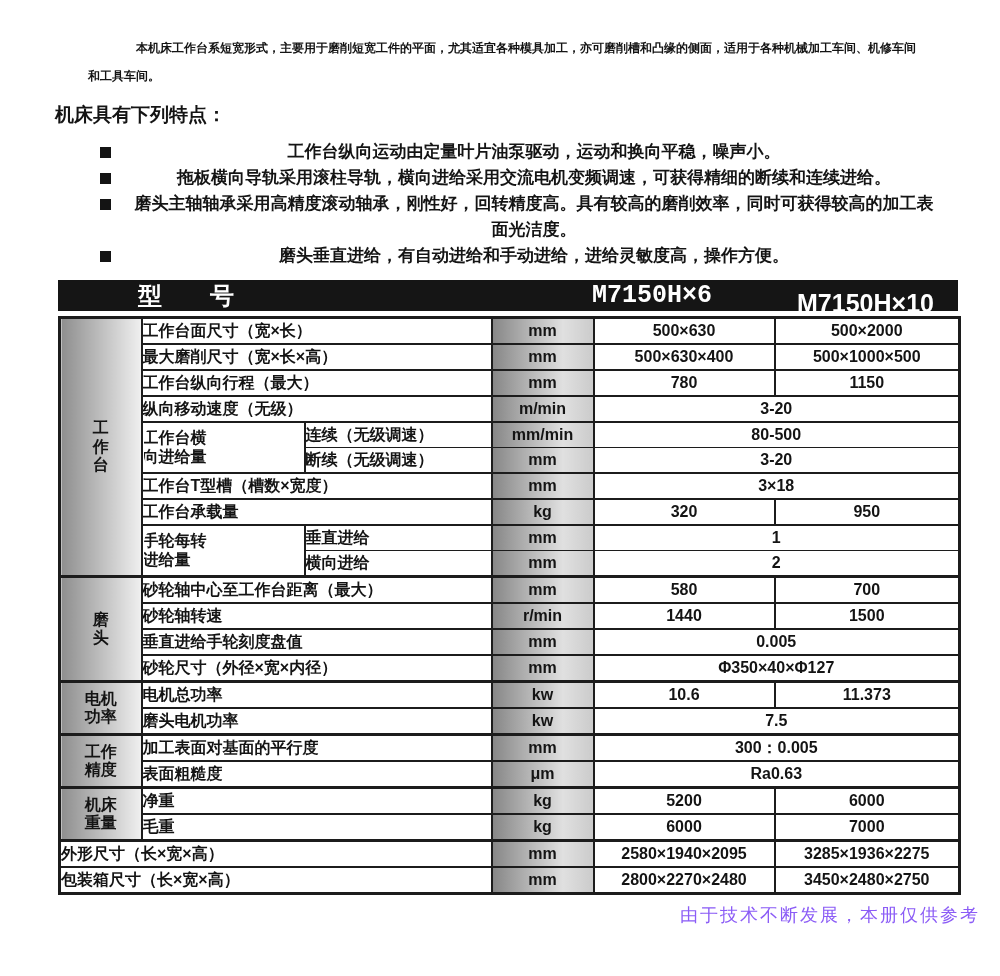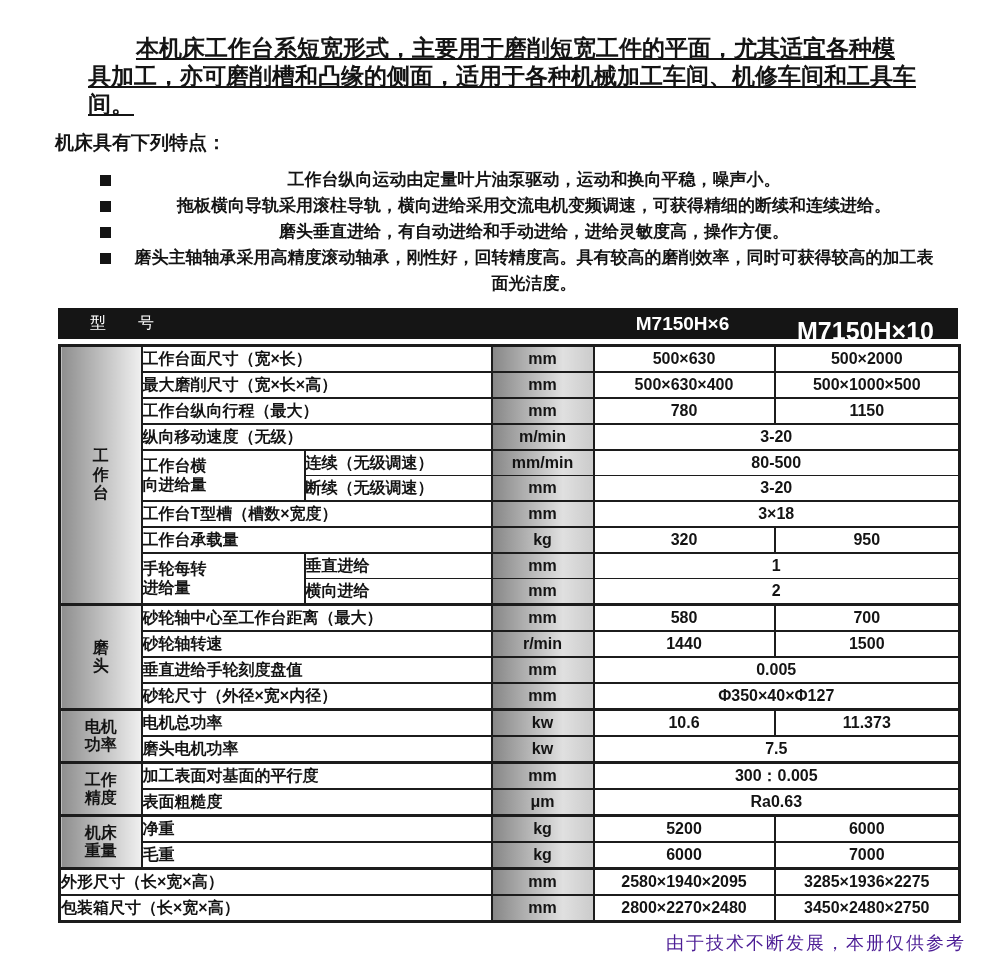--- a/index.html
+++ b/index.html
@@ -1,50 +1,50 @@
 <!DOCTYPE html>
 <html><head>
 <meta charset="utf-8">
 <style>
   html,body{margin:0;padding:0;background:#ffffff;}
   body{width:1000px;height:976px;font-family:"Liberation Sans",sans-serif;color:#141414;overflow:hidden;}
   .page{position:relative;width:1000px;height:976px;background:#ffffff;}
 
-  .intro{margin:34px 0 0 88px;width:828px;font-size:23px;font-weight:700;line-height:28px;text-indent:48px;text-decoration:underline;}
+  .intro{margin:34px 0 0 88px;width:828px;font-size:12px;font-weight:700;line-height:28px;text-indent:48px;}
 
   .features-heading{margin:13px 16px 0 55px;font-size:19px;font-weight:700;line-height:24px;}
 
   .features{margin:12px 0 0 100px;}
   .feature{display:flex;font-size:17px;font-weight:700;line-height:26px;text-align:center;}
   .feature .sq{width:11px;height:11px;background:#141414;margin:8px 20px 0 0;flex:none;}
   .feature .txt{width:806px;}
 
   .specs-heading{margin:19px 0 0 55px;font-size:19px;font-weight:700;line-height:24px;}
 
   .bar{margin:11px 0 0 58px;width:900px;height:31px;background:#151515;color:#ffffff;display:flex;align-items:center;box-sizing:border-box;}
-  .bar .model-label{font-size:16px;font-weight:400;padding-left:32px;}
-  .bar .m1{margin-left:auto;width:181px;text-align:center;font-size:19px;font-weight:700;}
+  .bar .model-label{font-size:24px;font-weight:700;padding-left:80px;}
+  .bar .m1{margin-left:auto;width:181px;font-size:25px;font-weight:700;font-family:Liberation Mono, monospace;}
   .bar .m2{width:185px;text-align:center;font-size:25px;font-weight:700;margin-top:16px;}
 
   table.spec{margin:5px 0 0 58px;border-collapse:collapse;table-layout:fixed;width:900px;border:3px solid #1c1c1c;}
   table.spec td{border:2px solid #1c1c1c;font-size:16px;font-weight:700;padding:0;height:24px;line-height:1.15;overflow:hidden;}
   tr.gb td{border-top-width:3px;}
   tr.thin td{border-bottom-width:1px;}
   tr.thin-top td{border-top-width:1px;margin-left:28px;}
   td.gcol{background:linear-gradient(90deg,#8e8e8e,#f0f0f0);text-align:center;white-space:pre-line;font-size:17px;}
   td.lh42{line-height:42px;}
   td.lh38{line-height:38px;}
   td.lh25{line-height:25px;}
   td.unit{background:linear-gradient(90deg,#878787,#e0e0e0 70%,#cbcbcb);text-align:center;}
   td.param{text-align:left;padding-left:12px;}
-  td.wrap2{white-space:pre-line;line-height:25px;}
+  td.wrap2{white-space:pre-line;line-height:25px;border-radius:18px;}
   td.val{text-align:center;font-size:17px;}
   td.fullparam{padding-left:70px;}
 
-  .footnote{margin:8px 34px 0 0;text-align:right;font-family:"Liberation Serif",serif;font-size:18px;color:#4c1d95;letter-spacing:2px;}
+  .footnote{margin:8px 20px 0 0;text-align:right;font-family:"Liberation Serif",serif;font-size:18px;color:#8b5cf6;letter-spacing:2px;}
 </style>
 </head>
 <body>
 
 <div class="page">
 
   <p class="intro">本机床工作台系短宽形式，主要用于磨削短宽工件的平面，尤其适宜各种模具加工，亦可磨削槽和凸缘的侧面，适用于各种机械加工车间、机修车间和工具车间。</p>
 
   <div class="features-heading">机床具有下列特点：</div>
 
@@ -52,25 +52,25 @@
     <div class="feature">
       <span class="sq"></span>
       <span class="txt">工作台纵向运动由定量叶片油泵驱动，运动和换向平稳，噪声小。</span>
     </div>
     <div class="feature">
       <span class="sq"></span>
       <span class="txt">拖板横向导轨采用滚柱导轨，横向进给采用交流电机变频调速，可获得精细的断续和连续进给。</span>
     </div>
     <div class="feature">
       <span class="sq"></span>
+      <span class="txt">磨头主轴轴承采用高精度滚动轴承，刚性好，回转精度高。具有较高的磨削效率，同时可获得较高的加工表面光洁度。</span>
+    </div>
+    <div class="feature">
+      <span class="sq"></span>
       <span class="txt">磨头垂直进给，有自动进给和手动进给，进给灵敏度高，操作方便。</span>
-    </div>
-    <div class="feature">
-      <span class="sq"></span>
-      <span class="txt">磨头主轴轴承采用高精度滚动轴承，刚性好，回转精度高。具有较高的磨削效率，同时可获得较高的加工表面光洁度。</span>
     </div>
   </div>
 
 
   <div class="bar">
     <span class="model-label">型　　号</span>
     <span class="m1">M7150H×6</span>
     <span class="m2">M7150H×10</span>
   </div>
 

